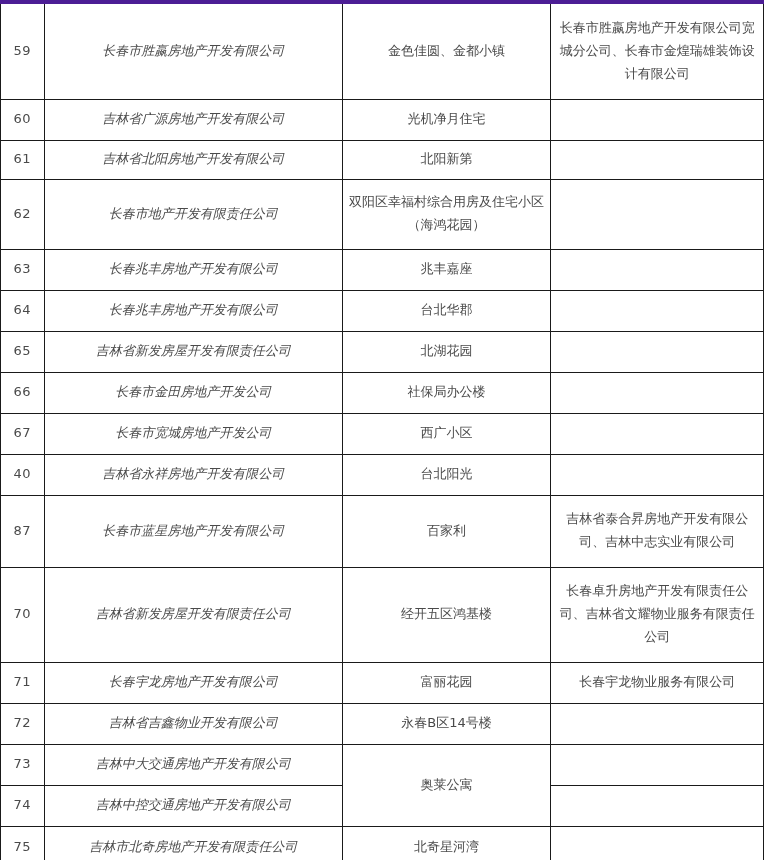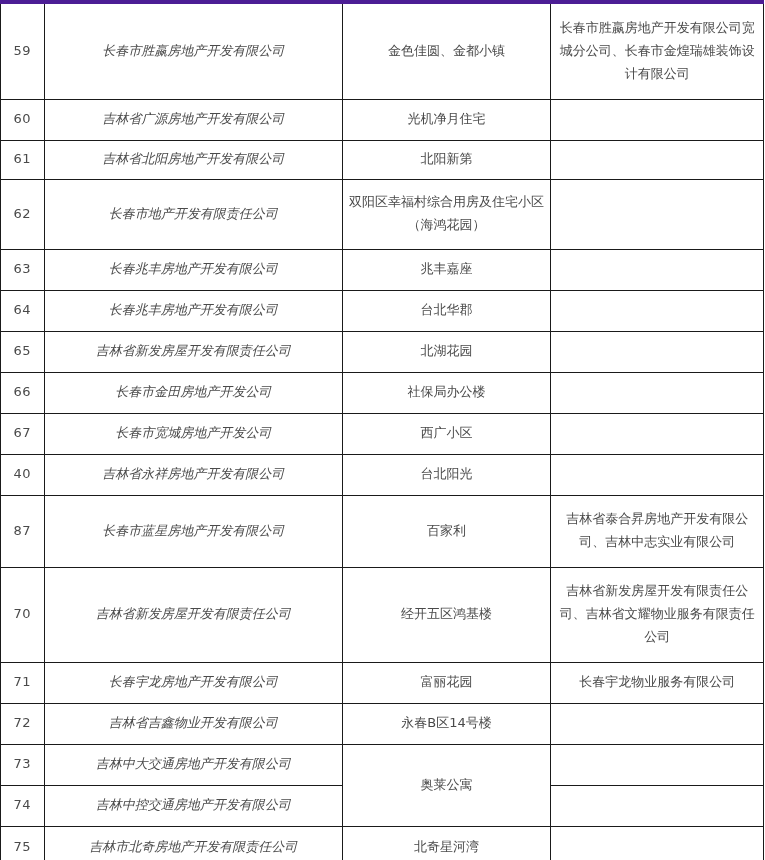--- a/index.html
+++ b/index.html
@@ -134,21 +134,21 @@
         <td class="c-idx">87</td>
         <td class="c-comp">长春市蓝星房地产开发有限公司</td>
         <td class="c-proj">百家利</td>
         <td class="c-other">吉林省泰合昇房地产开发有限公司、吉林中志实业有限公司</td>
       </tr>
 
       <tr style="height:95px">
         <td class="c-idx">70</td>
         <td class="c-comp">吉林省新发房屋开发有限责任公司</td>
         <td class="c-proj">经开五区鸿基楼</td>
-        <td class="c-other">吉林省新发房屋开发有限责任公司、吉林省文耀物业服务有限责任公司</td>
+        <td class="c-other">长春卓升房地产开发有限责任公司、吉林省文耀物业服务有限责任公司</td>
       </tr>
 
       <tr style="height:41px">
         <td class="c-idx">71</td>
         <td class="c-comp">长春宇龙房地产开发有限公司</td>
         <td class="c-proj">富丽花园</td>
         <td class="c-other">长春宇龙物业服务有限公司</td>
       </tr>
 
       <tr style="height:41px">

